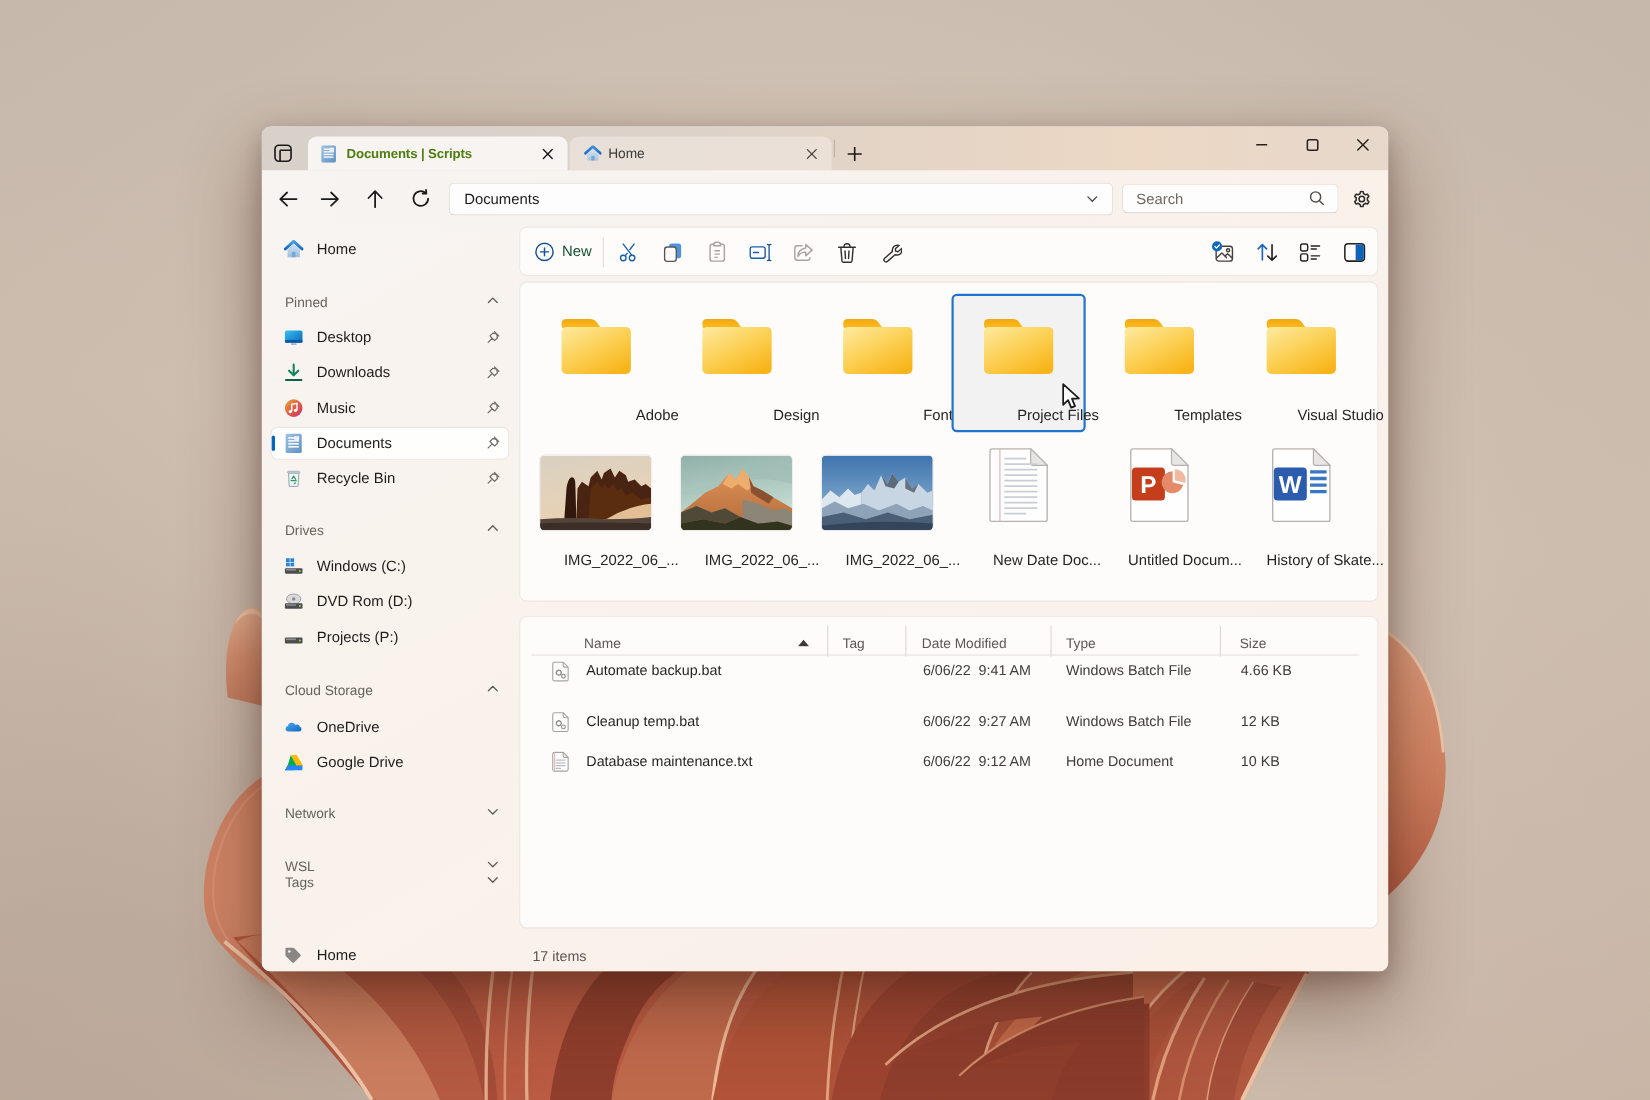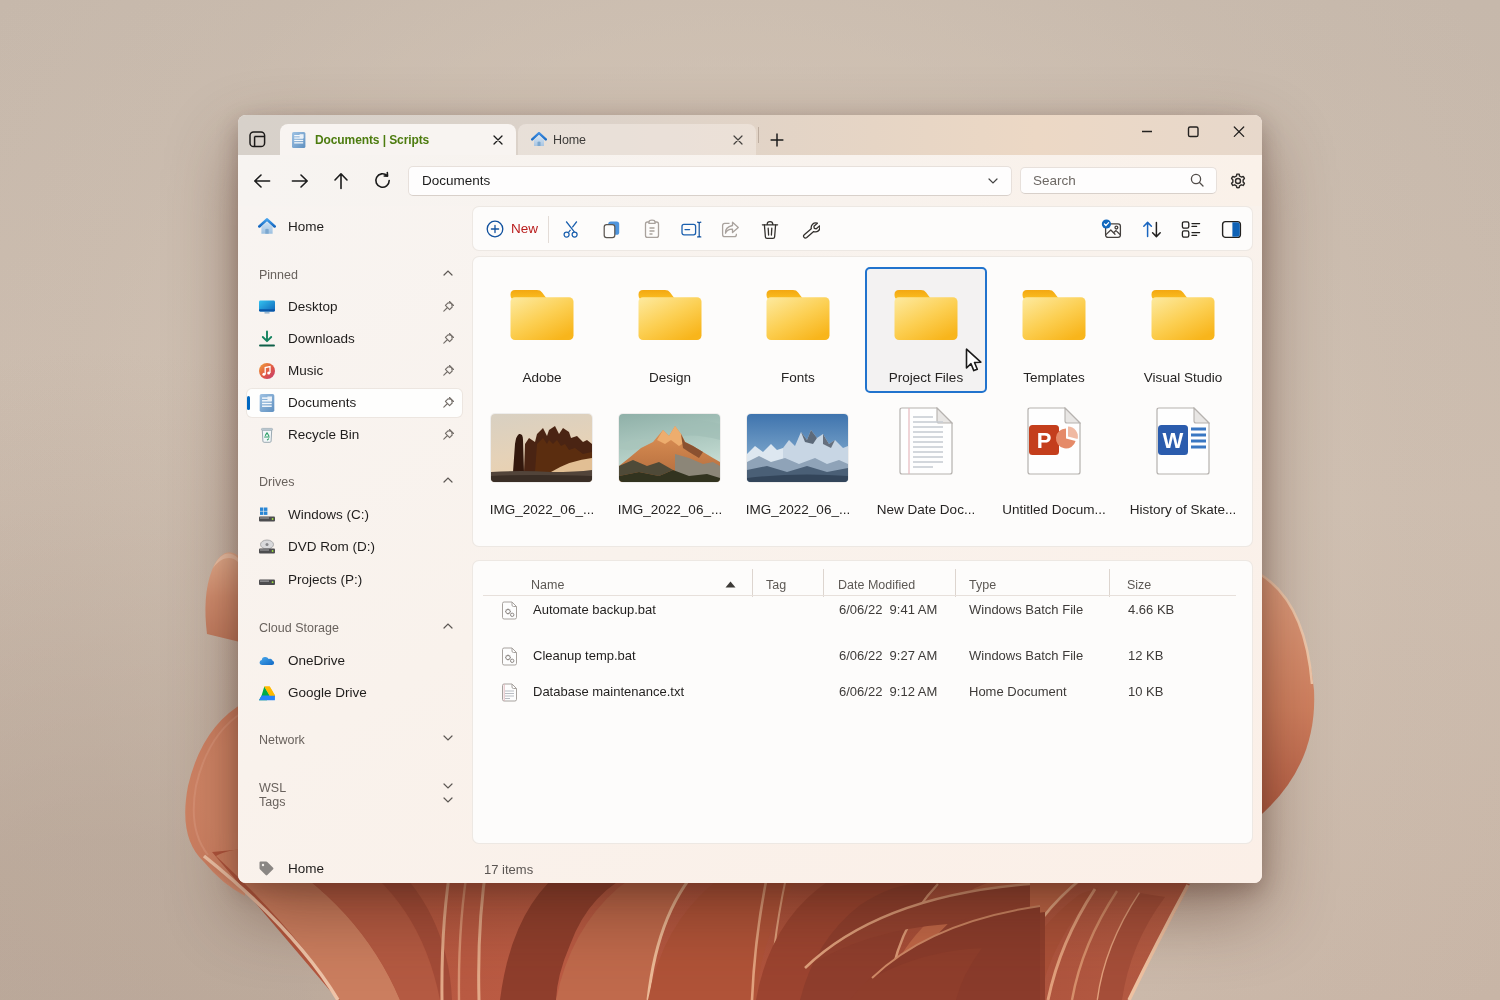--- a/index.html
+++ b/index.html
@@ -35,21 +35,21 @@
 .srow svg.pin{position:absolute;left:195px;top:7px}
 #docsel{position:absolute;left:9px;top:183px;width:215px;height:28px;background:#fefefd;border-radius:5px;box-shadow:0 0 0 1px rgba(160,140,125,.12)}
 #docbar{position:absolute;left:0px;top:7px;width:3px;height:14px;border-radius:2px;background:#0067c0}
 #content{position:absolute;left:234px;top:0;width:781px;height:100%}
 .card{position:absolute;left:0;width:781px;background:#fdfcfb;border:1px solid rgba(205,190,178,.33);border-radius:7px}
 #cmdbar{top:0;height:45px}
 #gridcard{top:50px;height:291px}
 #listcard{top:354px;height:284px}
 #status{position:absolute;left:12px;top:656px;font-size:13px;color:#5a5552}
 
-.cell{position:absolute;width:122px;height:126px;text-align:center}
+.cell{position:absolute;width:122px;height:126px;text-align:right}
 .cell .cap{position:absolute;left:-14px;right:-14px;top:103px;font-size:13.5px;color:#262423;white-space:nowrap;overflow:hidden}
 .selcell{border:2px solid #2173cd;border-radius:5px;background:#f3f2f2}
 .thumb{position:absolute;left:10px;top:7px;width:101px;height:68px;border-radius:4px;overflow:hidden;box-shadow:0 0 0 1px rgba(0,0,0,.06)}
 
 .lhead{position:absolute;top:17px;font-size:12.5px;color:#5c5854}
 .vsep{position:absolute;top:8px;width:1px;height:28px;background:#ddd5cf}
 #lline{position:absolute;left:10px;right:16px;top:34px;height:1px;background:#e7e0db}
 .lrow{position:absolute;left:0;width:100%;height:36px;font-size:13px;color:#211f1e}
 .lrow span{position:absolute;top:10px;white-space:nowrap}
 .lrow svg{position:absolute;left:28px;top:9px}
@@ -413,21 +413,21 @@
           </svg>
           <span class="lbl">Home</span>
         </div>
     </div>
     <div id="content">
       <div id="cmdbar" class="card">
         <svg style="position:absolute;left:13px;top:13px" width="18" height="18" viewBox="0 0 18 18">
             <circle cx="9" cy="9" r="7.8" fill="none" stroke="#11519e" stroke-width="1.3"></circle>
             <path d="M9 5.4 V12.6 M5.4 9 H12.6" stroke="#11519e" stroke-width="1.3" stroke-linecap="round"></path>
           </svg>
-        <span style="position:absolute;left:38px;top:14px;font-size:13.5px;color:#b91c1c">New</span>
+        <span style="position:absolute;left:38px;top:14px;font-size:13.5px;color:#14532d">New</span>
         <div style="position:absolute;left:75px;top:9px;width:1px;height:27px;background:#e3dcd7"></div>
         <svg style="position:absolute;left:89px;top:13px" width="19" height="19" viewBox="0 0 19 19">
             <g fill="none" stroke="#1a5fae" stroke-width="1.25">
               <path d="M4.2 1.5 L12.5 12.2 M14.8 1.5 L10.3 7.3 M6.7 12.2 L8.5 9.9"></path>
               <circle cx="4.6" cy="14.6" r="2.5"></circle>
               <circle cx="12.6" cy="14.6" r="2.5"></circle>
             </g>
           </svg>
         <svg style="position:absolute;left:129px;top:13px" width="19" height="19" viewBox="0 0 19 19">
             <rect x="6.2" y="1.4" width="11" height="13.4" rx="2.6" fill="#4e94dc"></rect>

